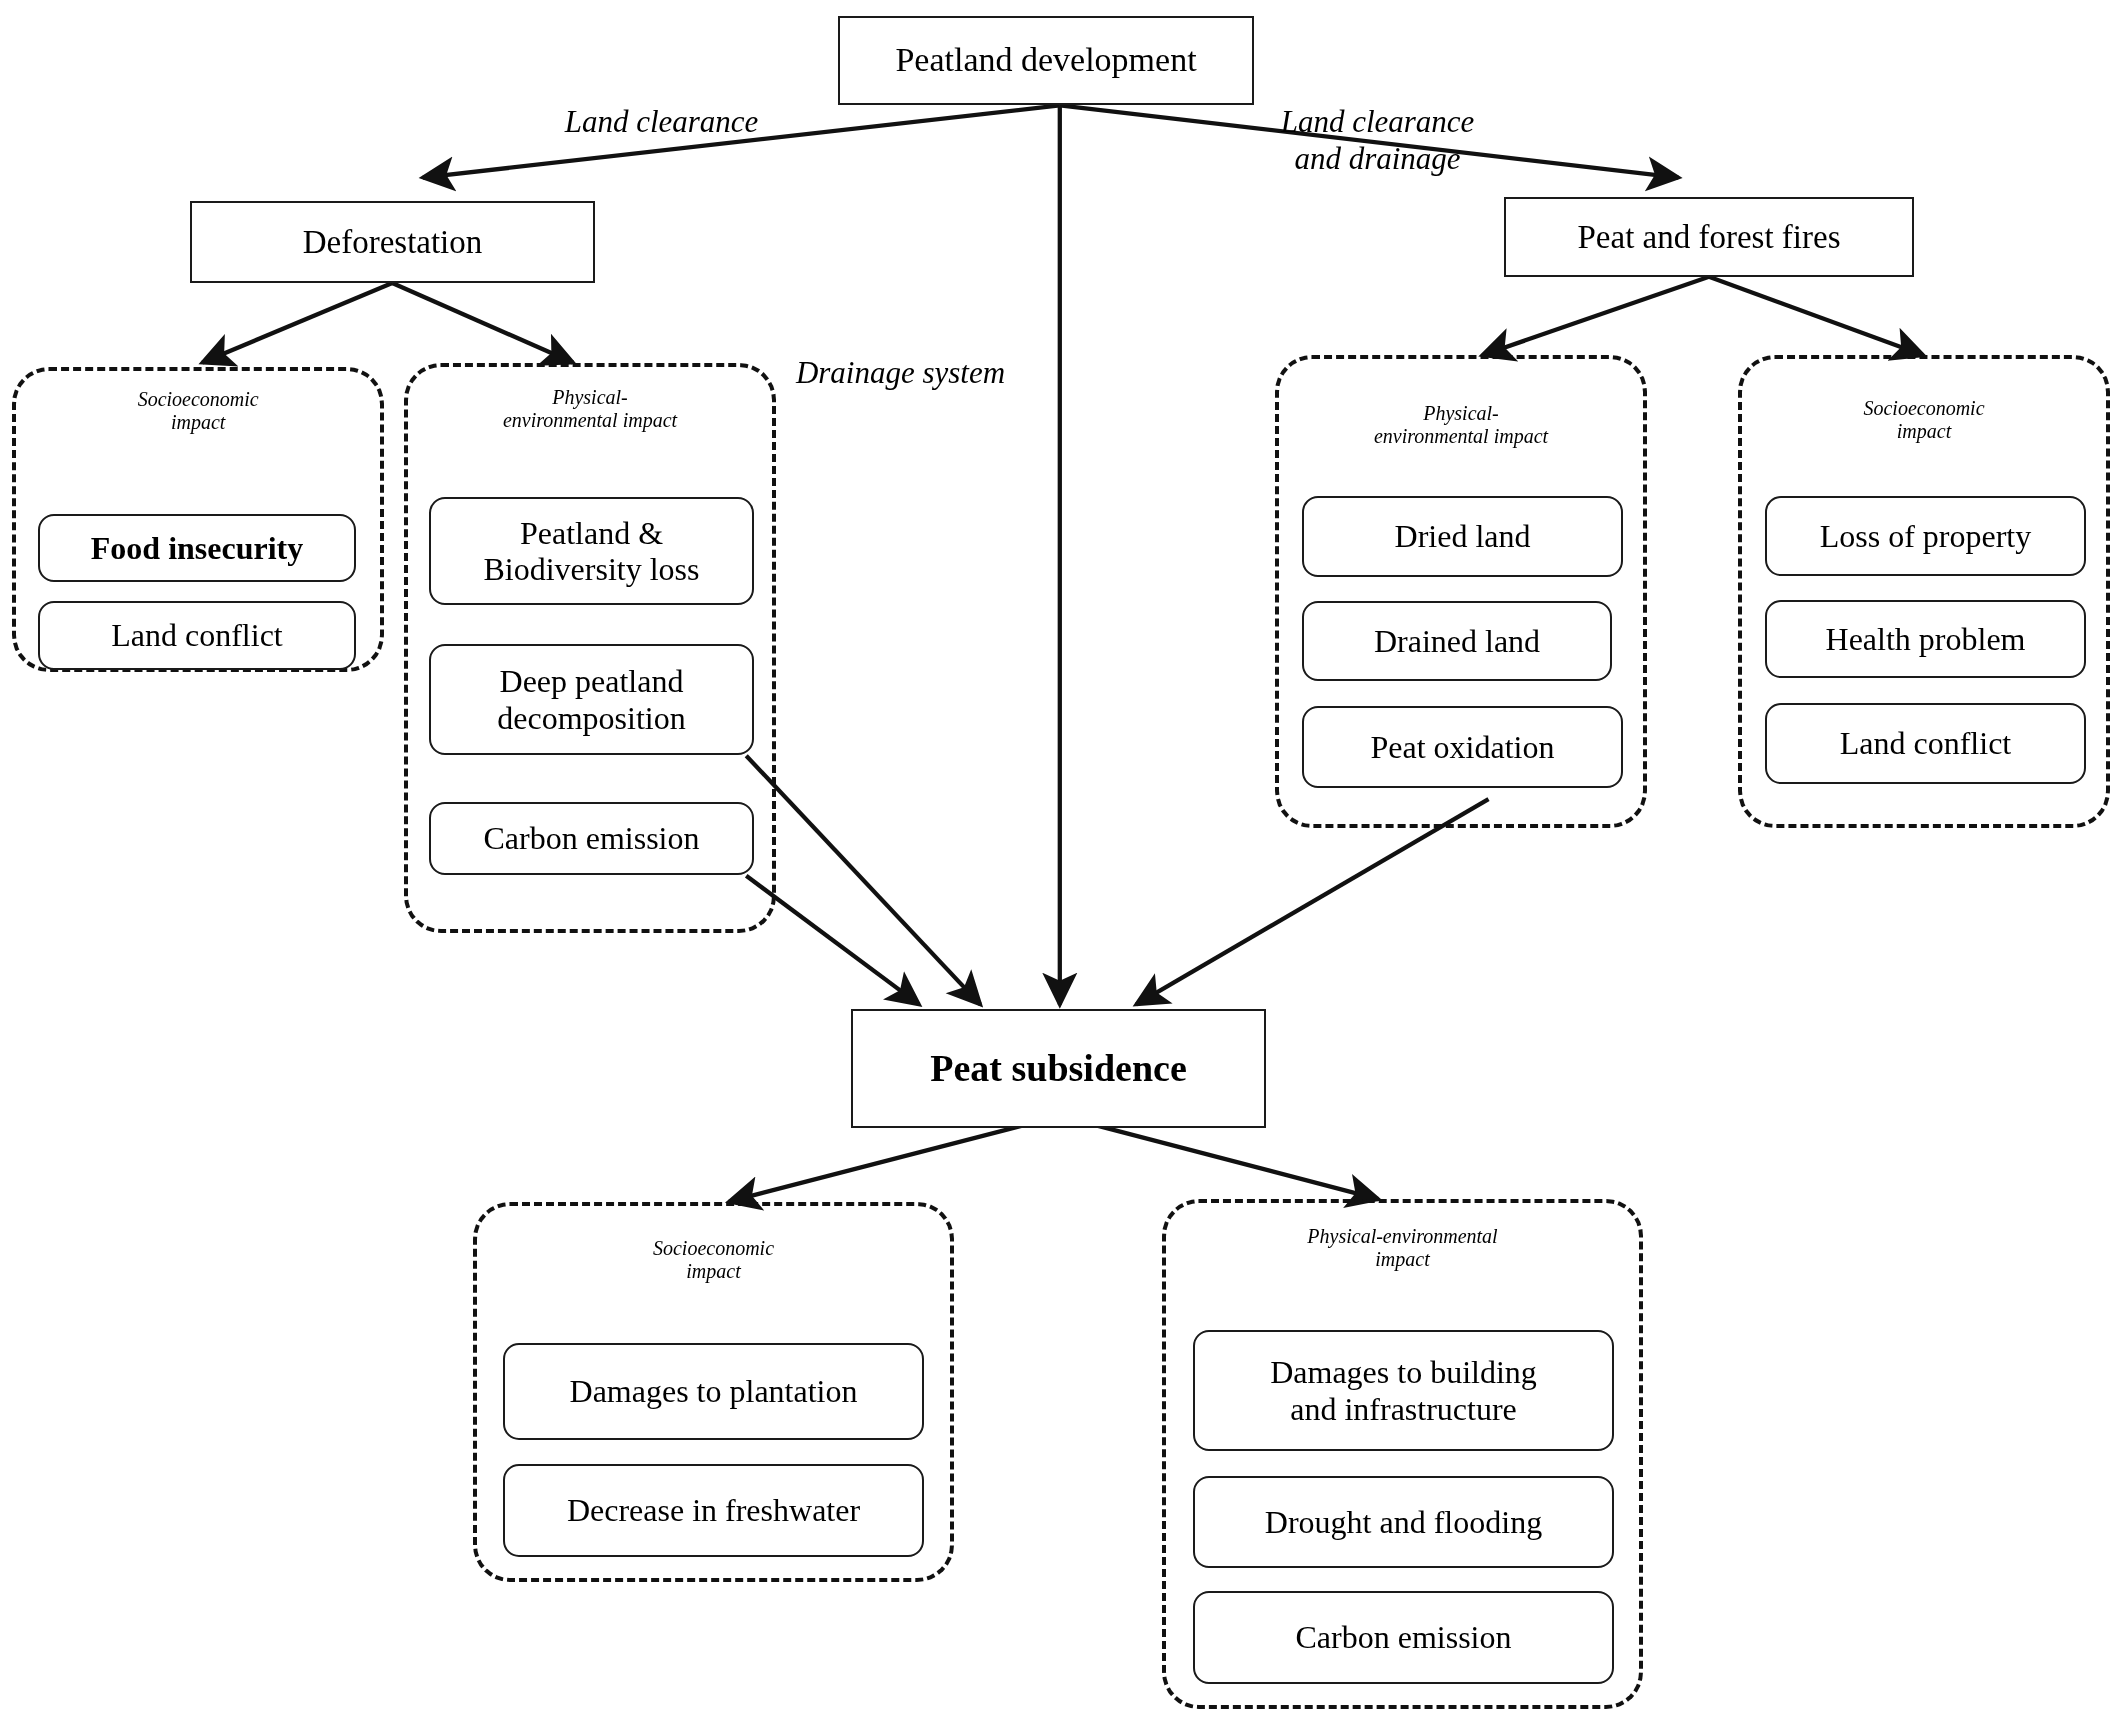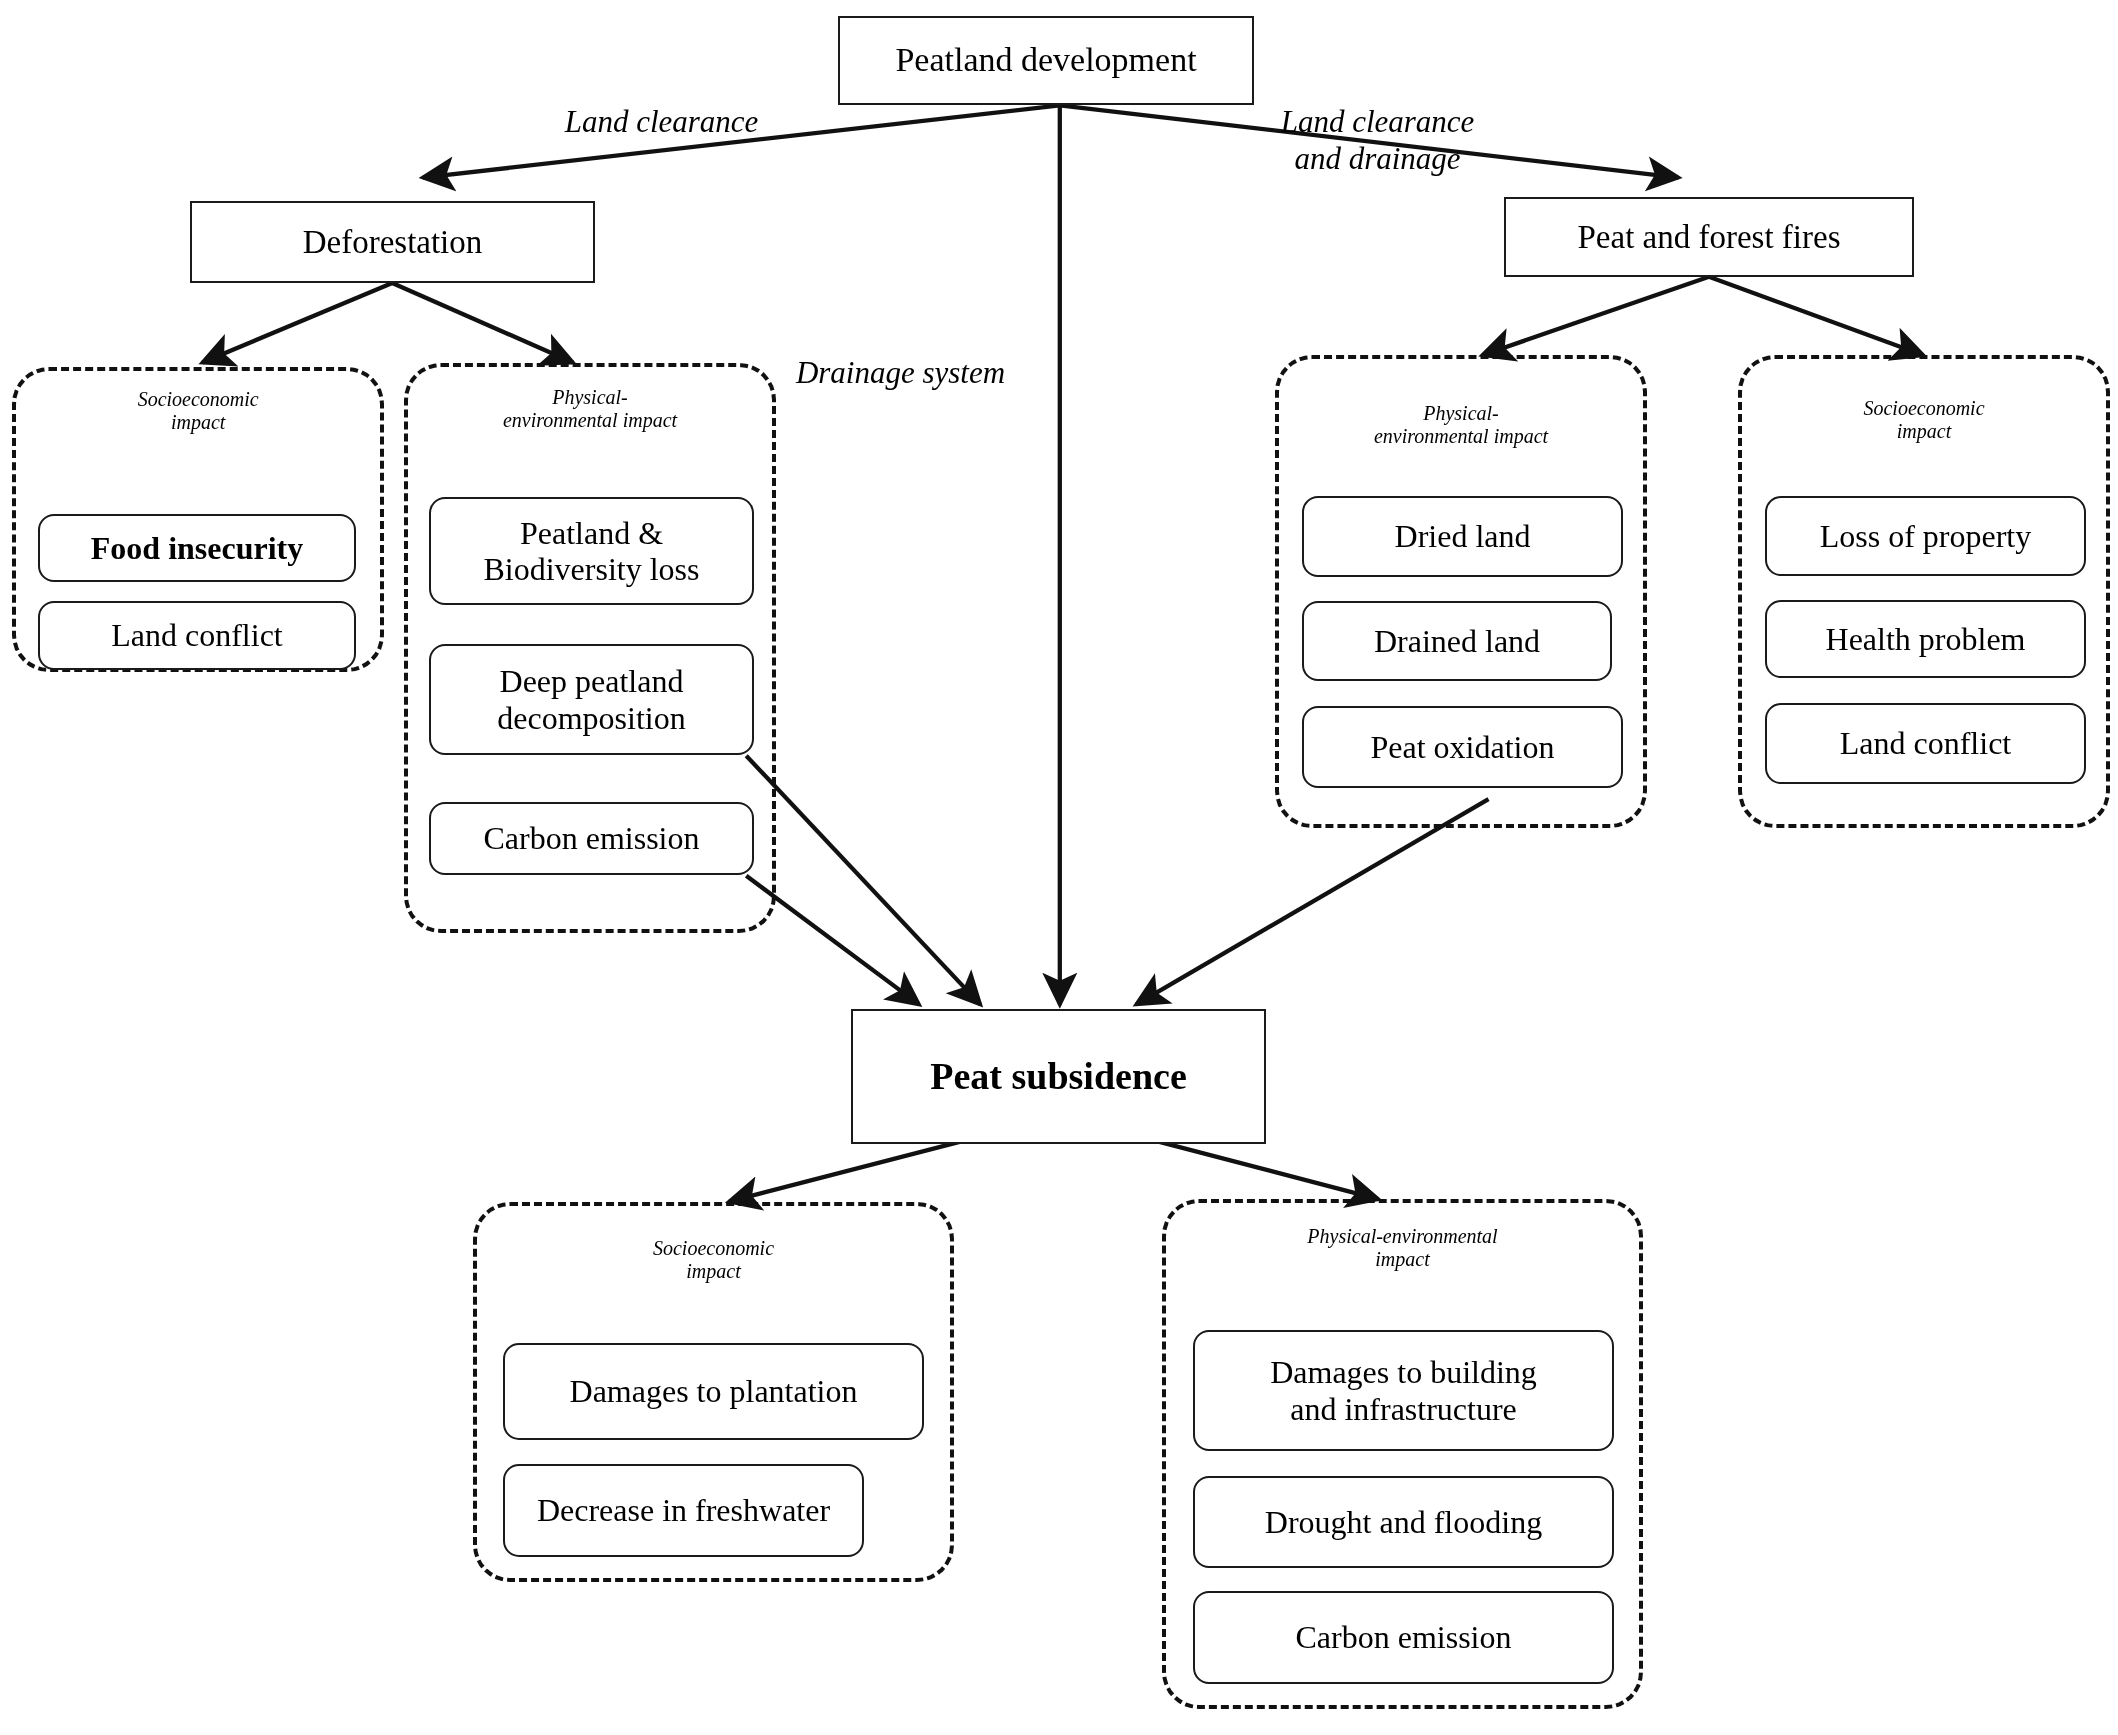--- a/index.html
+++ b/index.html
@@ -122,27 +122,27 @@
   <div class="item fs-item" style="left:1302px;top:601px;width:310px;height:80px;">Drained land</div>
   <div class="item fs-item" style="left:1302px;top:706px;width:321px;height:82px;">Peat oxidation</div>
 
   <div class="group" style="left:1738px;top:355px;width:372px;height:473px;"></div>
   <div class="group-title fs-title" style="left:1738px;top:397px;width:372px;">Socioeconomic
 impact</div>
   <div class="item fs-item" style="left:1765px;top:496px;width:321px;height:80px;">Loss of property</div>
   <div class="item fs-item" style="left:1765px;top:600px;width:321px;height:78px;">Health problem</div>
   <div class="item fs-item" style="left:1765px;top:703px;width:321px;height:81px;">Land conflict</div>
 
-  <div class="rect-node bold" style="left:851px;top:1009px;width:415px;height:135px;">Peat subsidence</div>
+  <div class="rect-node bold" style="left:851px;top:1009px;width:415px;height:119px;">Peat subsidence</div>
 
   <div class="group" style="left:473px;top:1202px;width:481px;height:380px;"></div>
   <div class="group-title fs-title" style="left:473px;top:1237px;width:481px;">Socioeconomic
 impact</div>
   <div class="item fs-item" style="left:503px;top:1343px;width:421px;height:97px;">Damages to plantation</div>
-  <div class="item fs-item" style="left:503px;top:1464px;width:361px;height:93px;">Decrease in freshwater</div>
+  <div class="item fs-item" style="left:503px;top:1464px;width:421px;height:93px;">Decrease in freshwater</div>
 
   <div class="group" style="left:1162px;top:1199px;width:481px;height:510px;"></div>
   <div class="group-title fs-title" style="left:1162px;top:1225px;width:481px;">Physical-environmental
 impact</div>
   <div class="item fs-item" style="left:1193px;top:1330px;width:421px;height:121px;">Damages to building
 and infrastructure</div>
   <div class="item fs-item" style="left:1193px;top:1476px;width:421px;height:92px;">Drought and flooding</div>
   <div class="item fs-item" style="left:1193px;top:1591px;width:421px;height:93px;">Carbon emission</div>
 
 </div>

